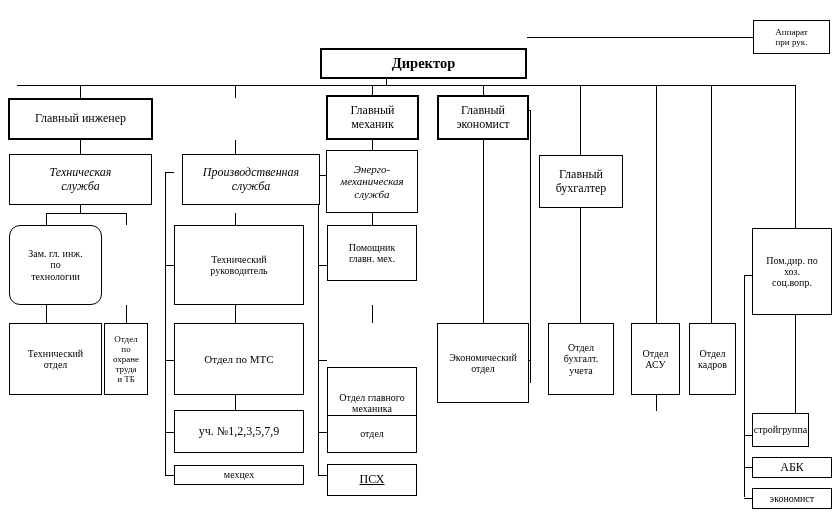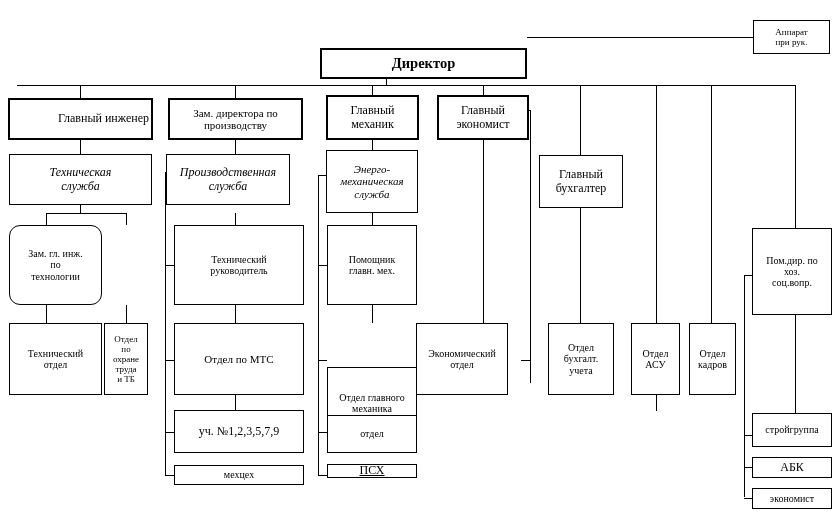--- a/index.html
+++ b/index.html
@@ -99,98 +99,95 @@
   <div class="ln v" style="left:795px;top:315px;height:98px;"></div>
 
   <div class="box thick t14" style="left:320px;top:48px;width:207px;height:31px;">
     <span class="inner">Директор</span>
   </div>
 
   <div class="box t9" style="left:753px;top:20px;width:77px;height:34px;">
     <span class="inner">Аппарат<br>при рук.</span>
   </div>
 
-  <div class="box thick t12" style="left:8px;top:98px;width:145px;height:42px;justify-content:flex-end;">
+  <div class="box thick t12" style="left:8px;top:98px;width:145px;height:42px;">
     <span class="inner">Главный инженер</span>
-  </div>
-  <div class="box thick t11" style="left:168px;top:98px;width:135px;height:42px;">
-    <span class="inner">Зам. директора по<br>производству</span>
   </div>
   <div class="box thick t12" style="left:326px;top:95px;width:93px;height:45px;">
     <span class="inner">Главный<br>механик</span>
   </div>
   <div class="box thick t12" style="left:437px;top:95px;width:92px;height:45px;">
     <span class="inner">Главный<br>экономист</span>
   </div>
   <div class="box t12" style="left:539px;top:155px;width:84px;height:53px;">
     <span class="inner">Главный<br>бухгалтер</span>
   </div>
 
   <div class="box italic t12" style="left:9px;top:154px;width:143px;height:51px;">
     <span class="inner">Техническая<br>служба</span>
   </div>
-  <div class="box italic t12" style="left:166px;top:154px;width:124px;height:51px;">
+  <div class="box italic t12" style="left:182px;top:154px;width:138px;height:51px;">
     <span class="inner">Производственная<br>служба</span>
   </div>
   <div class="box italic t11" style="left:326px;top:150px;width:92px;height:63px;">
     <span class="inner">Энерго-<br>механическая<br>служба</span>
   </div>
 
   <div class="box t10" style="left:9px;top:225px;width:93px;height:80px;border-radius:11px;">
     <span class="inner">Зам. гл. инж.<br>по<br>технологии</span>
   </div>
   <div class="box t10" style="left:174px;top:225px;width:130px;height:80px;">
     <span class="inner">Технический<br>руководитель</span>
   </div>
-  <div class="box t10" style="left:327px;top:225px;width:90px;height:80px;">
+  <div class="box t10" style="left:327px;top:225px;width:90px;height:56px;">
     <span class="inner">Помощник<br>главн. мех.</span>
   </div>
   <div class="box t10" style="left:752px;top:228px;width:80px;height:87px;">
     <span class="inner">Пом.дир. по<br>хоз.<br>соц.вопр.</span>
   </div>
 
   <div class="box t10" style="left:9px;top:323px;width:93px;height:72px;">
     <span class="inner">Технический<br>отдел</span>
   </div>
   <div class="box t9" style="left:104px;top:323px;width:44px;height:72px;">
     <span class="inner">Отдел<br>по<br>охране<br>труда<br>и ТБ</span>
   </div>
   <div class="box t11" style="left:174px;top:323px;width:130px;height:72px;justify-content:center;">
     <span class="inner">Отдел по МТС</span>
   </div>
   <div class="box t10" style="left:327px;top:323px;width:90px;height:72px;margin-top:44px;">
     <span class="inner">Отдел главного<br>механика</span>
   </div>
-  <div class="box t10" style="left:416px;top:323px;width:92px;height:72px;">
+  <div class="box t10" style="left:437px;top:323px;width:92px;height:80px;">
     <span class="inner">Экономический<br>отдел</span>
   </div>
   <div class="box t10" style="left:548px;top:323px;width:66px;height:72px;">
     <span class="inner">Отдел<br>бухгалт.<br>учета</span>
   </div>
   <div class="box t10" style="left:631px;top:323px;width:49px;height:72px;">
     <span class="inner">Отдел<br>АСУ</span>
   </div>
   <div class="box t10" style="left:689px;top:323px;width:47px;height:72px;">
     <span class="inner">Отдел<br>кадров</span>
   </div>
 
   <div class="box t12" style="left:174px;top:410px;width:130px;height:43px;">
     <span class="inner">уч. №1,2,3,5,7,9</span>
   </div>
   <div class="box t10" style="left:327px;top:415px;width:90px;height:38px;">
     <span class="inner">отдел</span>
   </div>
-  <div class="box t10" style="left:752px;top:413px;width:80px;height:34px;">
+  <div class="box t10" style="left:752px;top:413px;width:57px;height:34px;">
     <span class="inner">стройгруппа</span>
   </div>
 
   <div class="box t10" style="left:174px;top:465px;width:130px;height:20px;">
     <span class="inner">мехцех</span>
   </div>
-  <div class="box t12" style="left:327px;top:464px;width:90px;height:14px;text-decoration:underline;">
+  <div class="box t12" style="left:327px;top:464px;width:90px;height:32px;text-decoration:underline;">
     <span class="inner">ПСХ</span>
   </div>
   <div class="box t12" style="left:752px;top:457px;width:80px;height:21px;">
     <span class="inner">АБК</span>
   </div>
   <div class="box t10" style="left:752px;top:488px;width:80px;height:21px;">
     <span class="inner">экономист</span>
   </div>
 
 </div>

